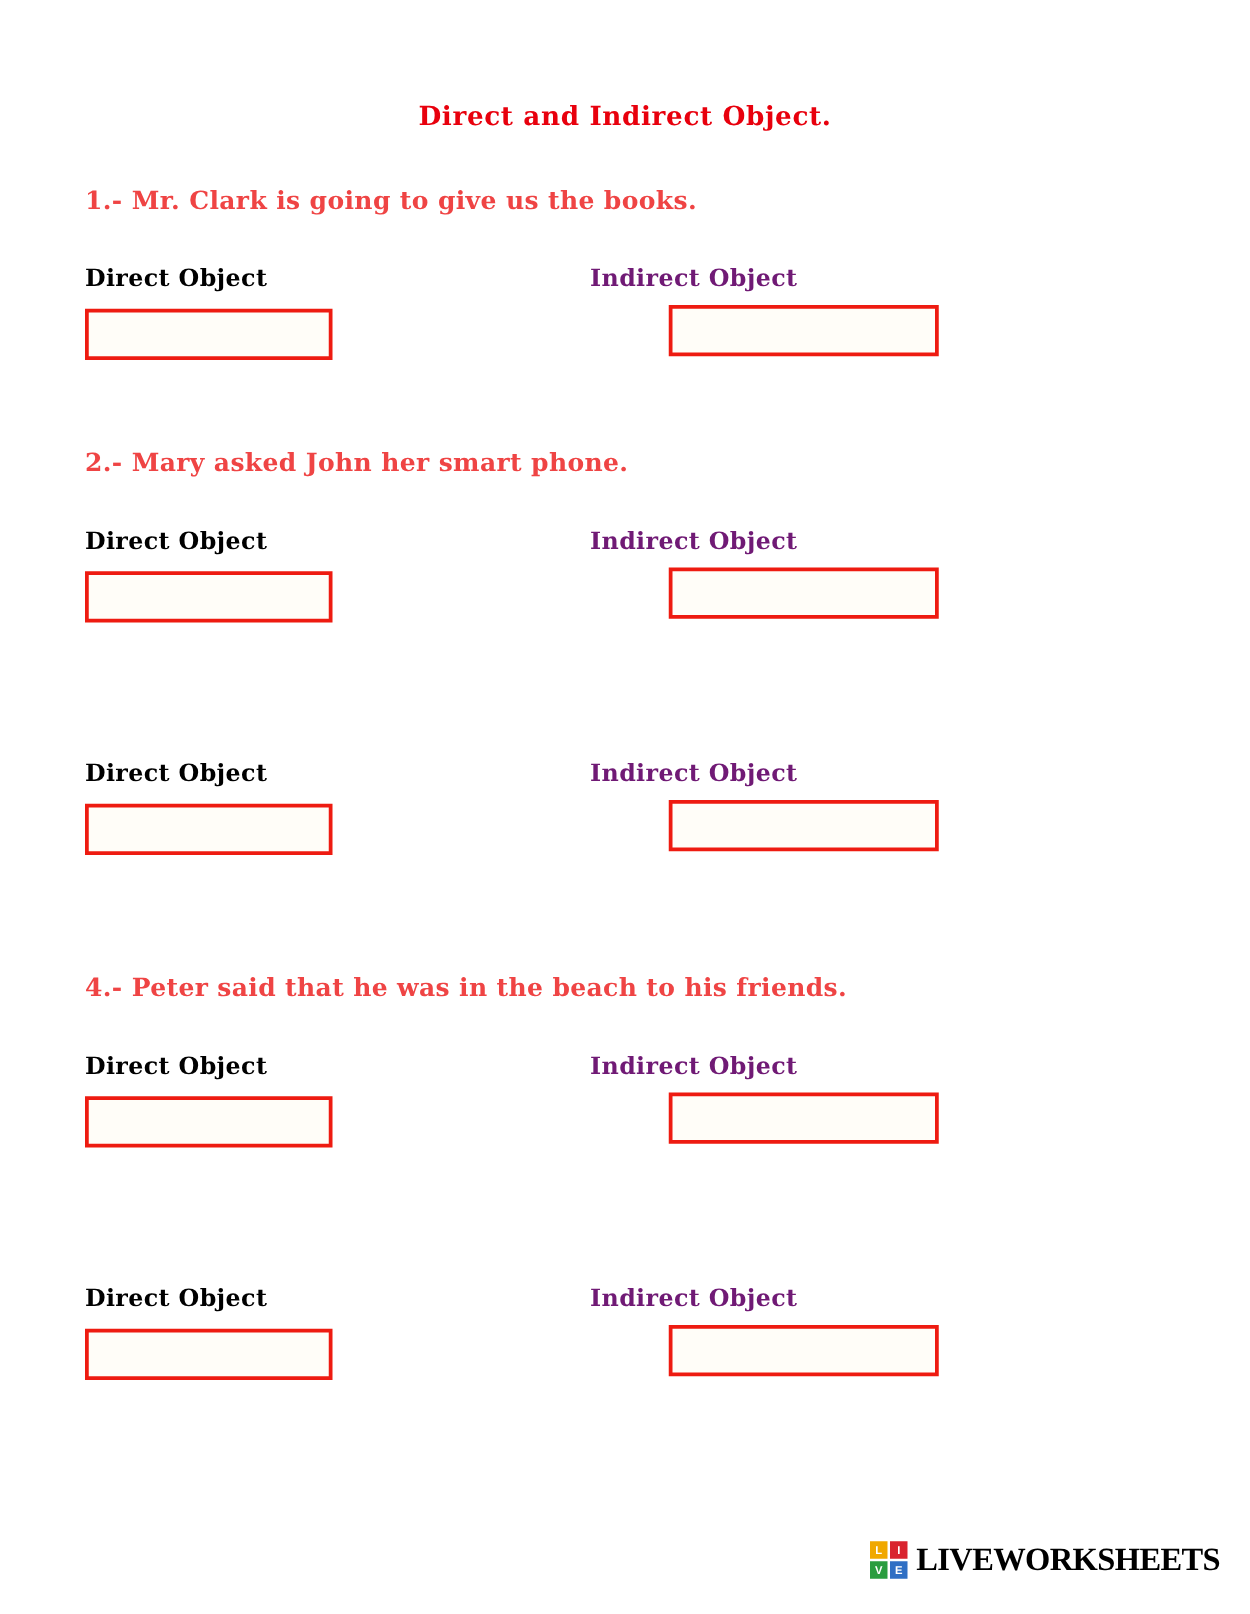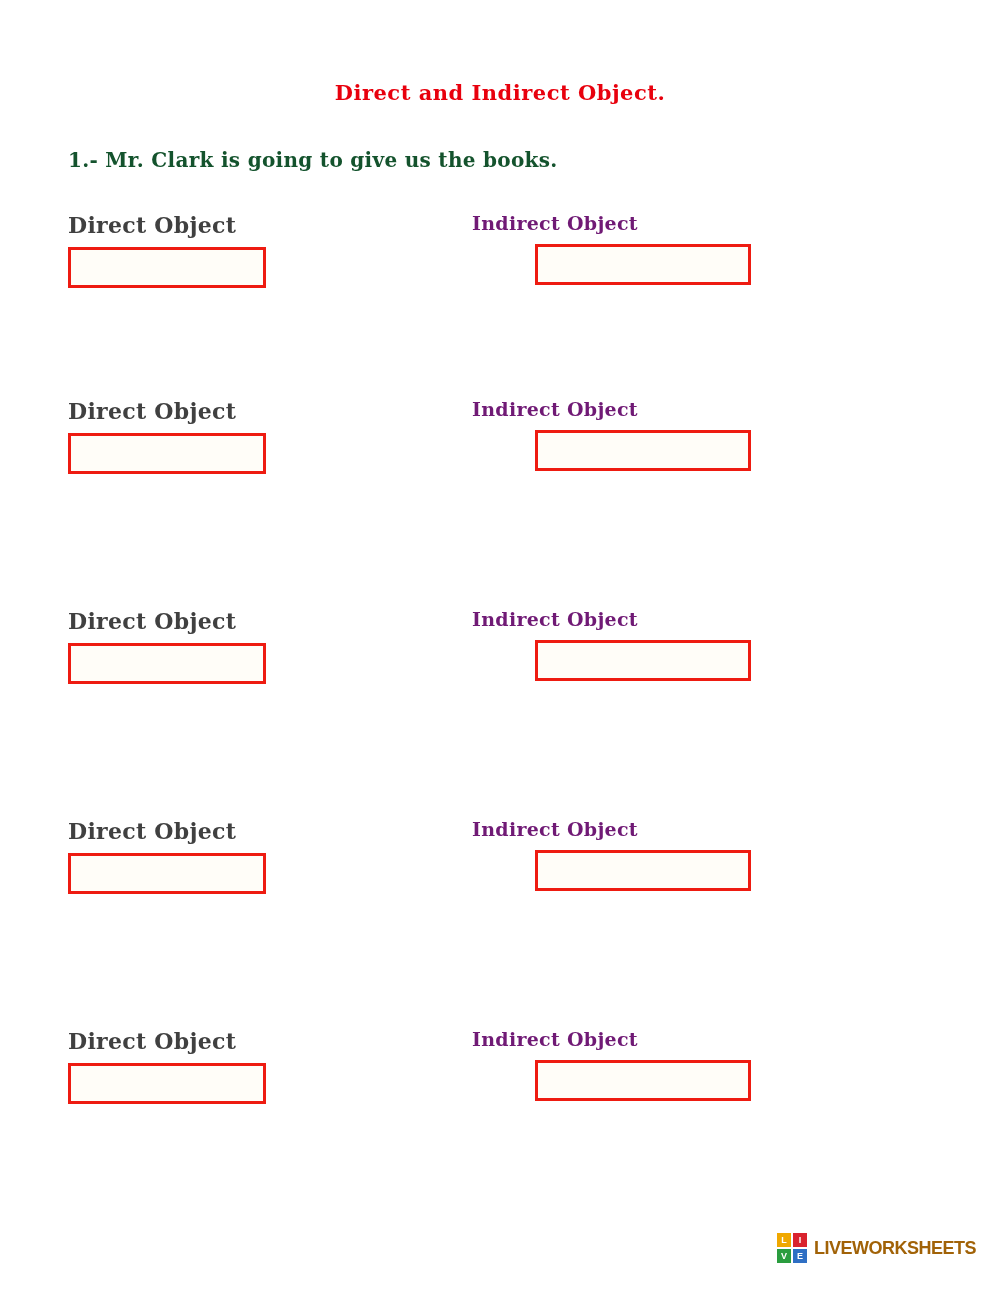--- a/index.html
+++ b/index.html
@@ -37,38 +37,38 @@
     font-weight: bold;
     font-style: normal;
   }
   .question-block {
     position: absolute;
     left: 68px;
     width: 880px;
   }
   .sentence {
     font-size: 20px;
-    color: #14532d;
+    color: #ef4444;
     font-family: "DejaVu Serif", serif;
     font-weight: bold;
     letter-spacing: 0.3px;
     white-space: nowrap;
   }
   .labels-row {
     position: relative;
     height: 110px;
     margin-top: 40px;
   }
   .do-label {
     position: absolute;
     left: 0;
     top: 0;
-    font-size: 22px;
-    font-weight: bold;
-    color: #404040;
+    font-size: 19px;
+    font-weight: bold;
+    color: #000000;
     letter-spacing: 0.3px;
   }
   .io-label {
     position: absolute;
     left: 404px;
     top: 0;
     font-size: 19px;
     font-weight: bold;
     color: #701a75;
     letter-spacing: 0.3px;
@@ -119,24 +119,24 @@
     display: flex;
     align-items: center;
     justify-content: center;
     line-height: 1;
   }
   .sq-l { background: #f0a800; }
   .sq-i { background: #d9232e; }
   .sq-v { background: #2a9d3f; }
   .sq-e { background: #2f6fc4; }
   .lw-text {
-    font-family: Liberation Sans, sans-serif;
-    font-weight: bold;
-    font-size: 18px;
-    color: #a16207;
+    font-family: Liberation Serif, serif;
+    font-weight: bold;
+    font-size: 26px;
+    color: #000000;
     letter-spacing: -0.5px;
   }
 </style>
 </head>
 <body>
 
 <div class="sheet">
 
   <div class="title gothic">Direct and Indirect Object.</div>
 
@@ -144,38 +144,40 @@
     <div class="sentence gothic">1.- Mr. Clark is going to give us the books.</div>
     <div class="labels-row">
       <div class="do-label gothic">Direct Object</div>
       <div class="io-label gothic">Indirect Object</div>
       <input class="answer-box box-do" type="text" value="" style="">
       <input class="answer-box box-io" type="text" value="" style="">
     </div>
   </div>
 
   <div class="question-block" style="top: 358px;">
+    <div class="sentence gothic">2.- Mary asked John her smart phone.</div>
     <div class="labels-row">
       <div class="do-label gothic">Direct Object</div>
       <div class="io-label gothic">Indirect Object</div>
       <input class="answer-box box-do" type="text" value="" style="">
       <input class="answer-box box-io" type="text" value="" style="">
     </div>
   </div>
 
   <div class="question-block" style="top: 568px;">
     <div class="labels-row">
       <div class="do-label gothic">Direct Object</div>
       <div class="io-label gothic">Indirect Object</div>
       <input class="answer-box box-do" type="text" value="" style="">
       <input class="answer-box box-io" type="text" value="" style="">
     </div>
   </div>
 
   <div class="question-block" style="top: 778px;">
+    <div class="sentence gothic">4.- Peter said that he was in the beach to his friends.</div>
     <div class="labels-row">
       <div class="do-label gothic">Direct Object</div>
       <div class="io-label gothic">Indirect Object</div>
       <input class="answer-box box-do" type="text" value="" style="">
       <input class="answer-box box-io" type="text" value="" style="">
     </div>
   </div>
 
   <div class="question-block" style="top: 988px;">
     <div class="labels-row">

